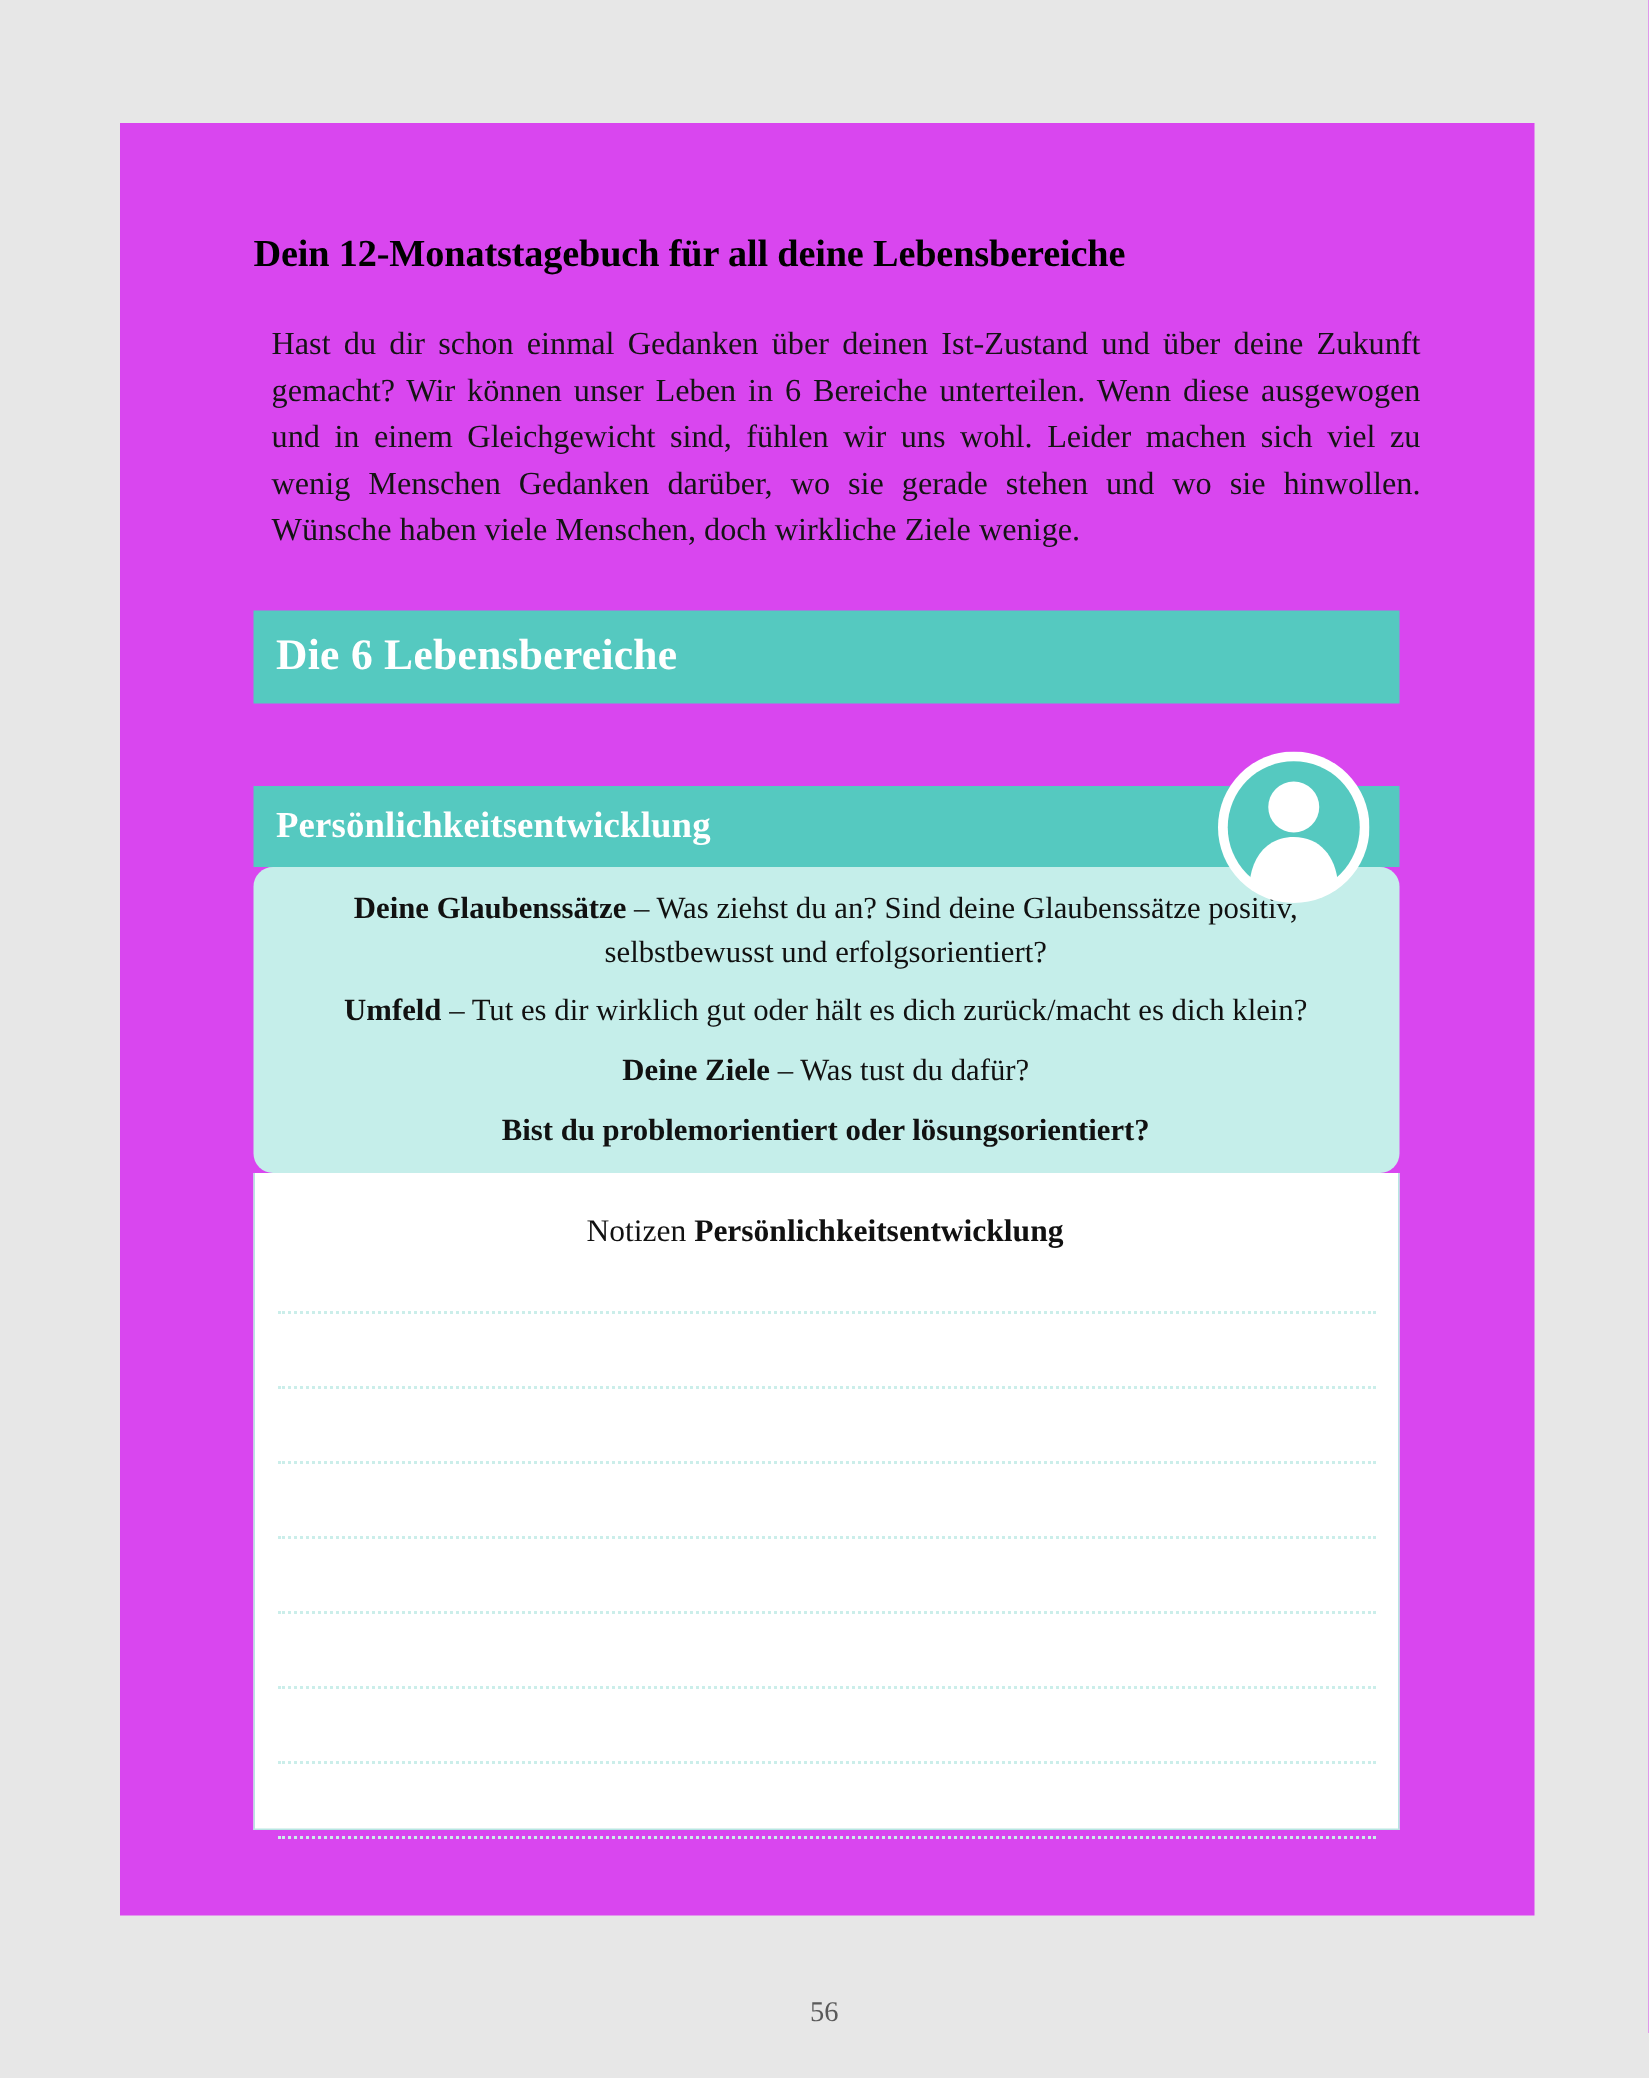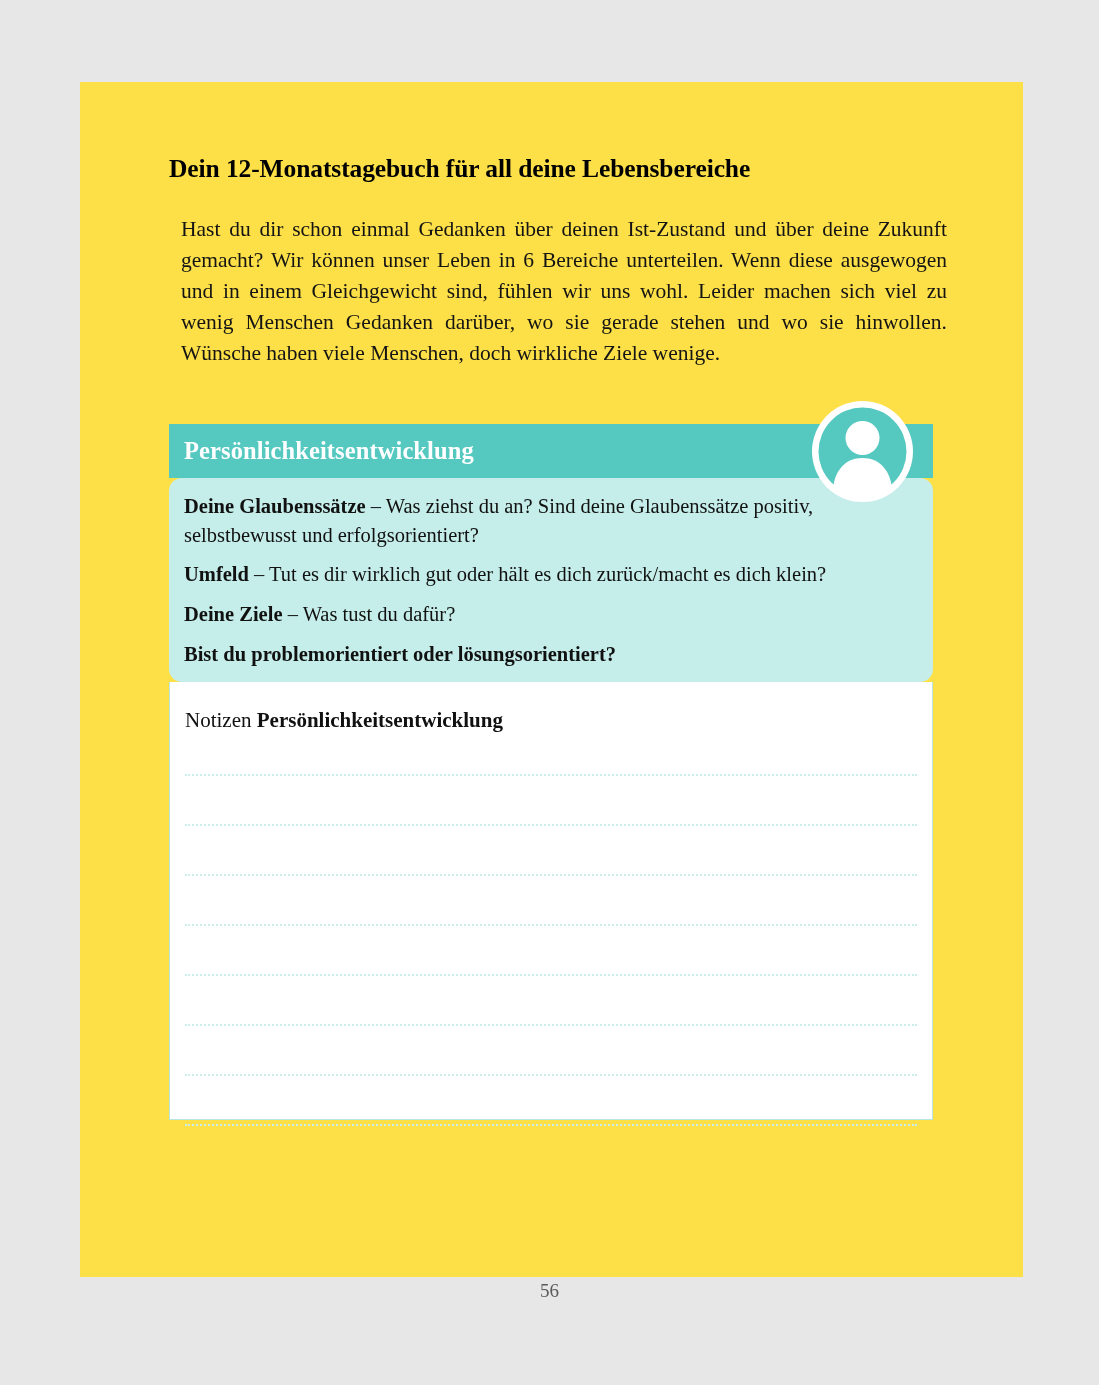--- a/index.html
+++ b/index.html
@@ -20,21 +20,21 @@
     height: 1385px;
   }
 
   
   .sheet {
     position: absolute;
     left: 80px;
     top: 82px;
     width: 943px;
     height: 1195px;
-    background: #fde047;
+    background: #d946ef;
   }
 
   .sheet-inner {
     position: absolute;
     left: 89px;      
     top: 73px;       
     width: 765px;
   }
 
   
@@ -73,20 +73,21 @@
     font-weight: bold;
     line-height: 1;
     letter-spacing: 0.2px;
   }
 
   
   .area-card {
     margin-top: 55px;
     width: 923px;
     position: relative;
+    text-align: center;
   }
 
   .area-header {
     width: 764px;
     height: 54px;
     background: #55c9c0;
     display: flex;
     align-items: center;
     box-sizing: border-box;
     padding-left: 15px;
@@ -156,39 +157,42 @@
     height: 0;
     border-top: 2px dotted #cbeeea;
     margin-bottom: 48px;
   }
   .note-line:last-child { margin-bottom: 0; }
 
   
   .page-number {
     position: absolute;
     left: 0;
-    top: 1280px;
+    top: 1331px;
     width: 1099px;
     text-align: center;
     font-size: 19px;
     color: #5a5a5a;
   }
 </style>
 </head>
 <body>
 
 <div class="viewport">
 
   <div class="sheet">
     <div class="sheet-inner">
 
       <h1 class="doc-title">Dein 12-Monatstagebuch für all deine Lebensbereiche</h1>
 
       <p class="intro-paragraph">Hast du dir schon einmal Gedanken über deinen Ist-Zustand und über deine Zukunft gemacht? Wir können unser Leben in 6 Bereiche unterteilen. Wenn diese ausgewogen und in einem Gleichgewicht sind, fühlen wir uns wohl. Leider machen sich viel zu wenig Menschen Gedanken darüber, wo sie gerade stehen und wo sie hinwollen. Wünsche haben viele Menschen, doch wirkliche Ziele wenige.</p>
 
+      <div class="section-bar">
+        <span class="section-bar-title">Die 6 Lebensbereiche</span>
+      </div>
 
       <div class="area-card">
 
         <div class="area-header">
           <span class="area-header-title">Persönlichkeitsentwicklung</span>
 
           <span class="area-avatar">
             <svg width="101" height="101" viewBox="0 0 101 101" aria-hidden="true">
               <circle cx="50.5" cy="50.5" r="50.5" fill="#ffffff"></circle>
               <circle cx="50.5" cy="50.5" r="44" fill="#55c9c0"></circle>

